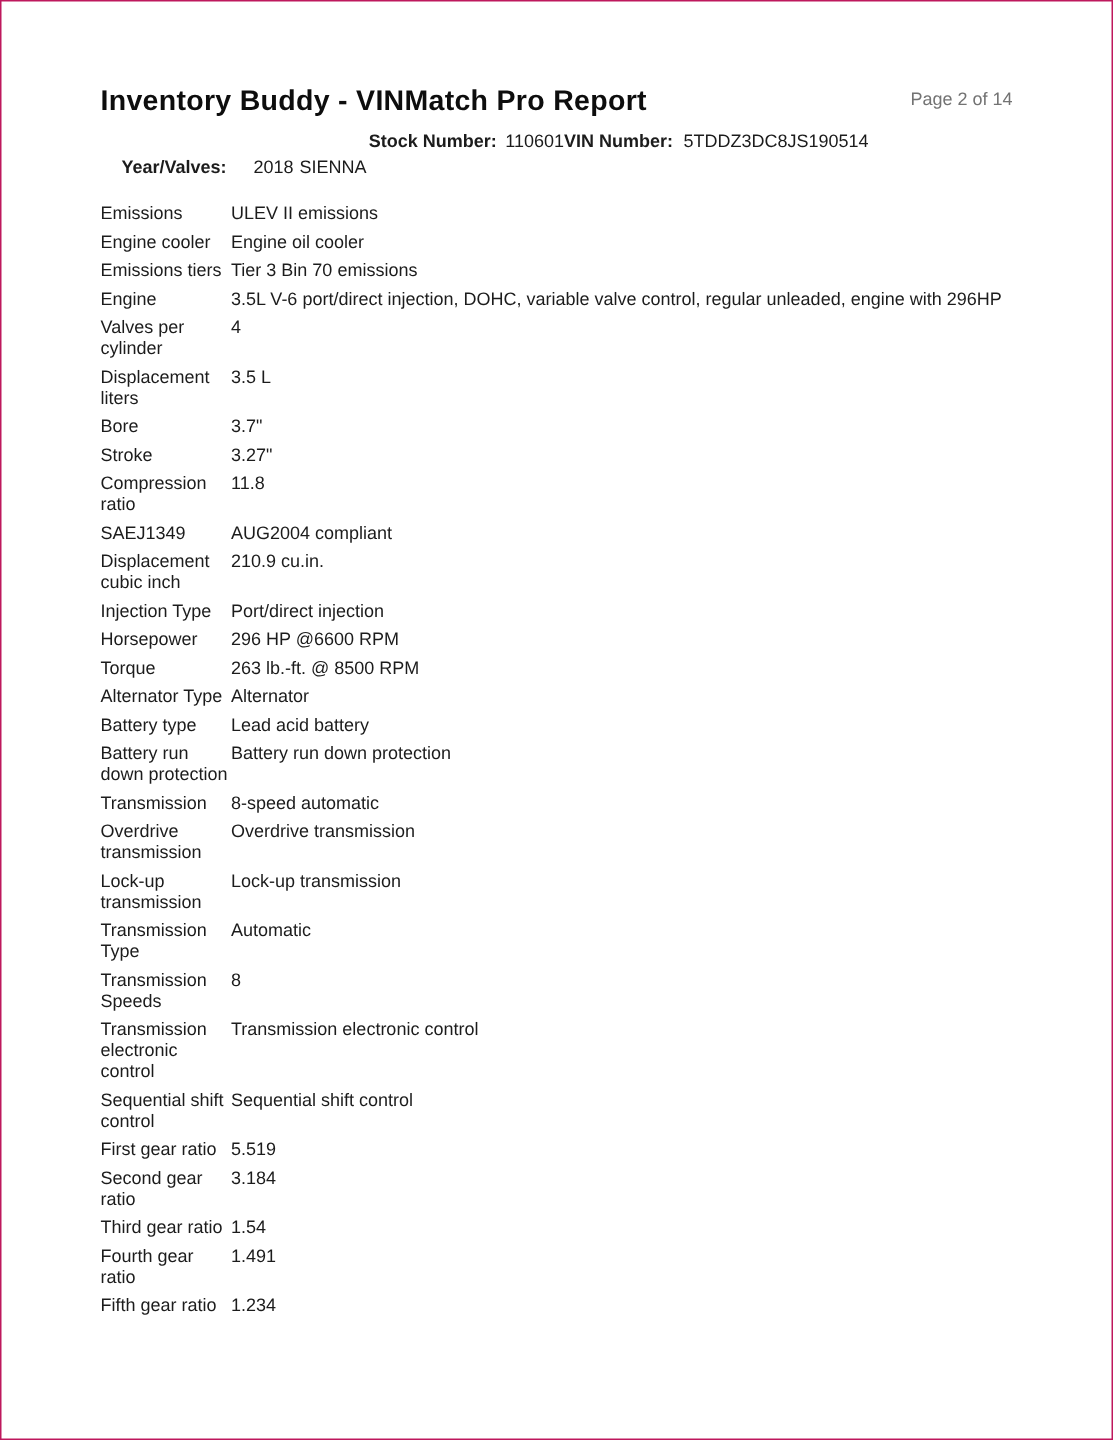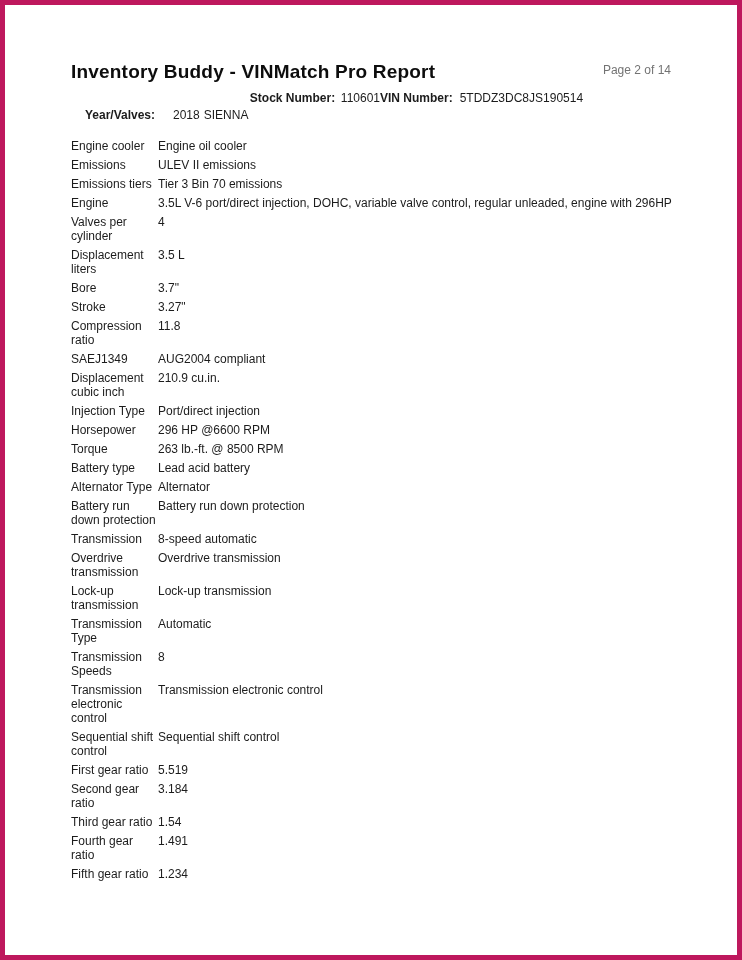--- a/index.html
+++ b/index.html
@@ -11,21 +11,21 @@
     width: 742px;
     height: 960px;
     font-family: "Liberation Sans", sans-serif;
     color: #1c1c1c;
     position: relative;
   }
   .page {
     position: absolute;
     inset: 0;
     background: #ffffff;
-    border: 5px solid #be185d;
+    border: 1px solid #be185d;
     box-sizing: border-box;
     overflow: hidden;
   }
   .content {
     padding: 56px 30px 0 66px;
   }
   .title-row {
     display: flex;
     justify-content: space-between;
     align-items: flex-start;
@@ -124,30 +124,30 @@
       </div>
       <div class="meta-row">
         <span class="meta-label">Year/Valves:</span>
         <span class="meta-value year">2018</span>
         <span class="meta-value model">SIENNA</span>
       </div>
     </div>
 
     <div class="spec-table">
       <div class="spec-row">
+        <div class="spec-label">Emissions</div>
+        <div class="spec-value">ULEV II emissions</div>
+      </div>
+
+      <div class="spec-row">
         <div class="spec-label">Engine cooler</div>
         <div class="spec-value">Engine oil cooler</div>
       </div>
 
       <div class="spec-row">
-        <div class="spec-label">Emissions</div>
-        <div class="spec-value">ULEV II emissions</div>
-      </div>
-
-      <div class="spec-row">
         <div class="spec-label">Emissions tiers</div>
         <div class="spec-value">Tier 3 Bin 70 emissions</div>
       </div>
 
       <div class="spec-row">
         <div class="spec-label">Engine</div>
         <div class="spec-value">3.5L V-6 port/direct injection, DOHC, variable valve control, regular unleaded, engine with 296HP</div>
       </div>
 
       <div class="spec-row">
@@ -194,30 +194,30 @@
         <div class="spec-label">Horsepower</div>
         <div class="spec-value">296 HP @6600 RPM</div>
       </div>
 
       <div class="spec-row">
         <div class="spec-label">Torque</div>
         <div class="spec-value">263 lb.-ft. @ 8500 RPM</div>
       </div>
 
       <div class="spec-row">
+        <div class="spec-label">Alternator Type</div>
+        <div class="spec-value">Alternator</div>
+      </div>
+
+      <div class="spec-row">
         <div class="spec-label">Battery type</div>
         <div class="spec-value">Lead acid battery</div>
       </div>
 
       <div class="spec-row">
-        <div class="spec-label">Alternator Type</div>
-        <div class="spec-value">Alternator</div>
-      </div>
-
-      <div class="spec-row">
         <div class="spec-label">Battery run down protection</div>
         <div class="spec-value">Battery run down protection</div>
       </div>
 
       <div class="spec-row">
         <div class="spec-label">Transmission</div>
         <div class="spec-value">8-speed automatic</div>
       </div>
 
       <div class="spec-row">

